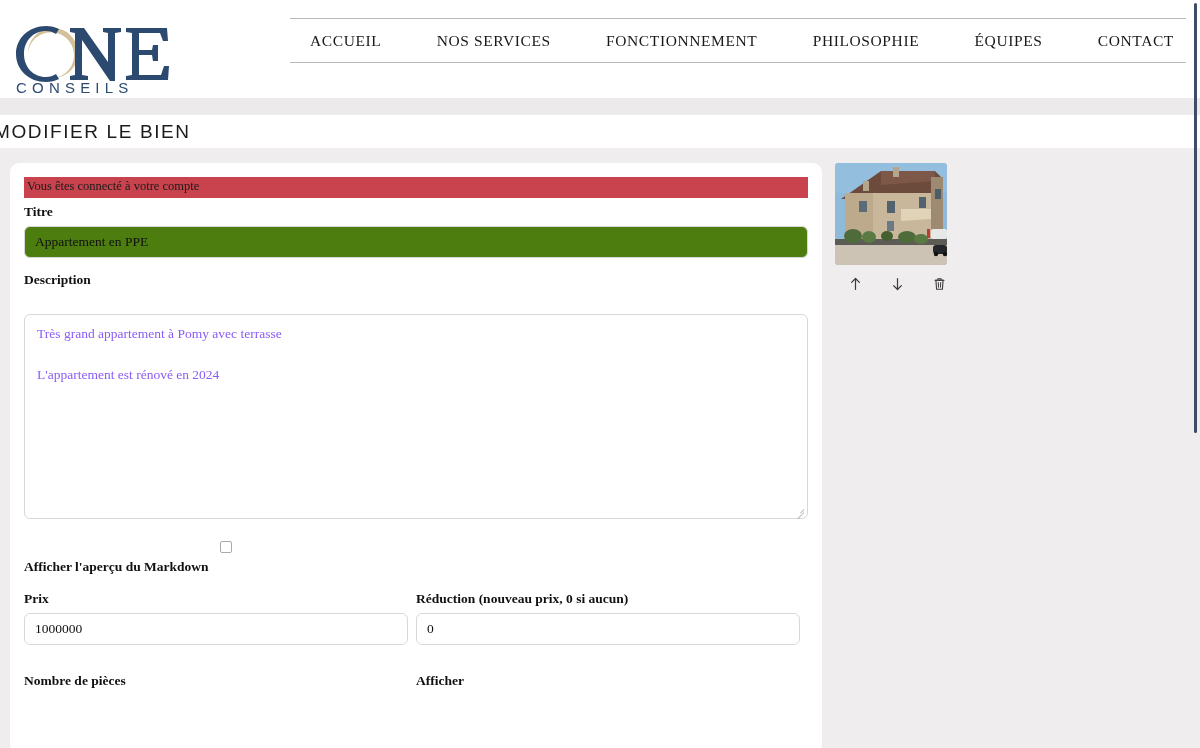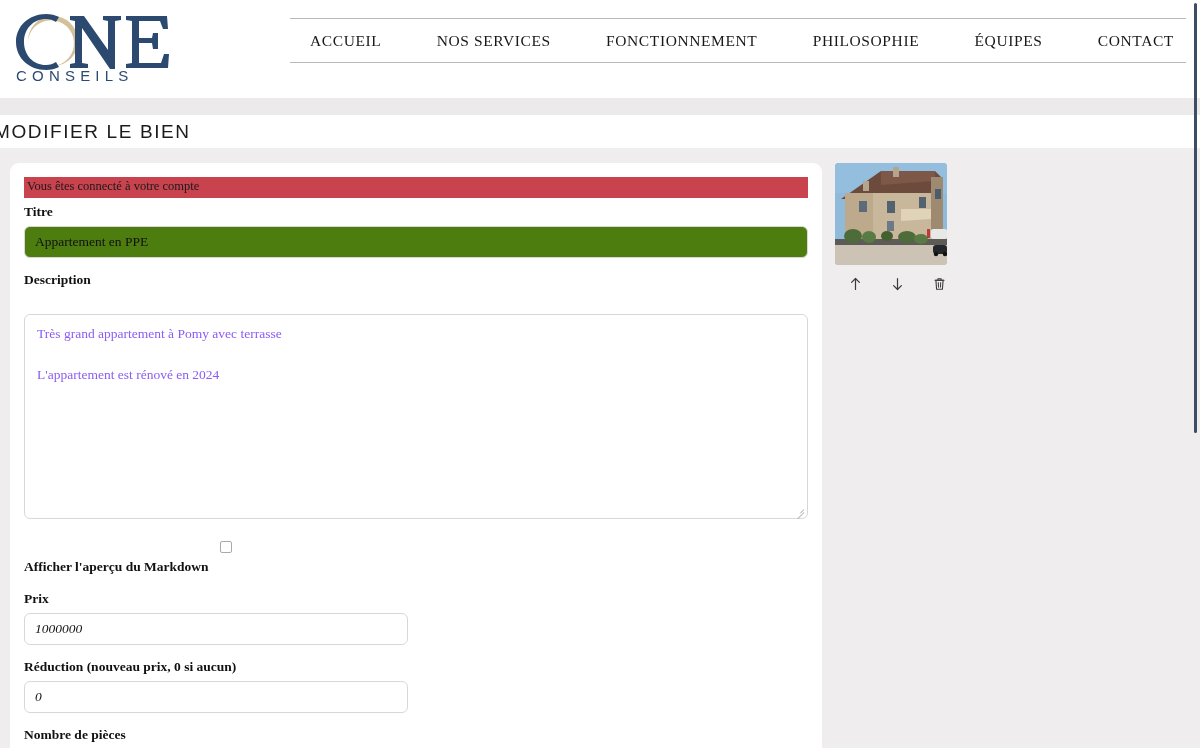--- a/index.html
+++ b/index.html
@@ -16,21 +16,21 @@
     position: relative;
     width: 1200px;
     height: 98px;
     background: #ffffff;
     display: flex;
     align-items: center;
   }
   .logo-block {
     position: absolute;
     left: 8px;
-    top: 4px;
+    top: 16px;
     width: 270px;
     height: 78px;
   }
   .logo-svg { display: block; }
   .nav-wrap {
     position: absolute;
     left: 290px;
     top: 18px;
     width: 896px;
   }
@@ -207,36 +207,34 @@
     border: 1px solid #a9a9a9;
     border-radius: 2px;
     background: #fff;
     cursor: pointer;
   }
   .md-label { margin: 0 0 16px 0; }
 
   .two-col {
     display: flex;
     gap: 0;
-    flex-direction: column;
   }
   .col { width: 392px; }
   .col-input {
     width: 384px;
     height: 32px;
     border: 1px solid #d8d8d8;
     border-radius: 6px;
     background: #ffffff;
     display: flex;
     align-items: center;
     padding: 0 10px;
     font-size: 13.5px;
     color: #111;
-    margin-bottom: 14px;
-    font-style: italic;
+    margin-bottom: 28px;
   }
 
   
   .photo-panel {
     margin-left: 13px;
     width: 120px;
     padding-top: 0;
   }
   .photo-thumb {
     width: 112px;

